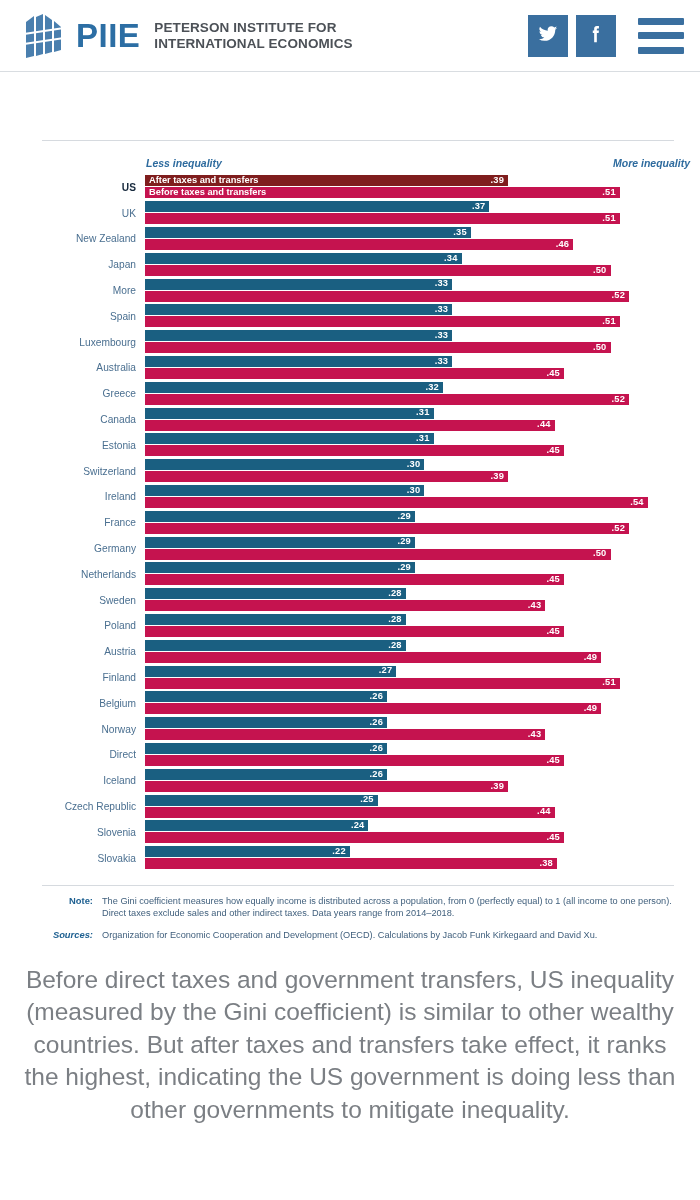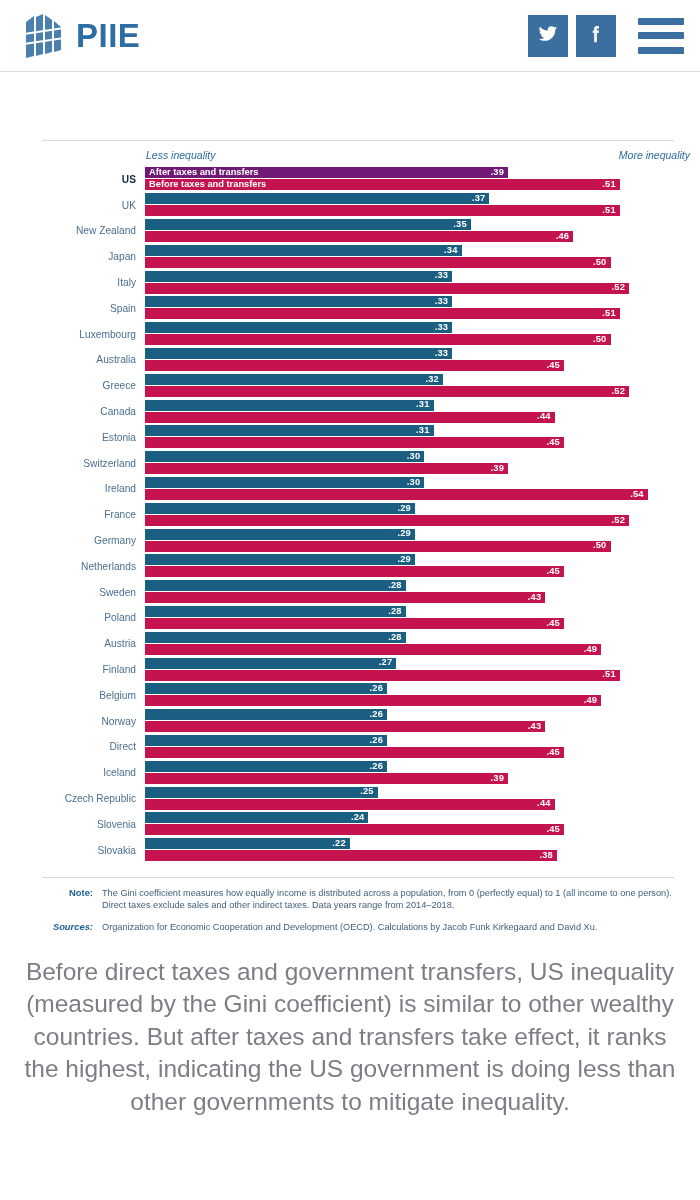--- a/index.html
+++ b/index.html
@@ -76,21 +76,22 @@
     font-size: 12.6px;
     font-weight: bold;
     line-height: 1.42;
     padding: 13px 30px 0 44px;
     letter-spacing: 0.05px;
   }
 
   .axis-labels {
     position: relative;
     height: 16px;
-    margin-top: 8px;
+    margin-top: 16px;
+    font-weight: bold;
   }
   .axis-less, .axis-more {
     position: absolute;
     font-size: 10.5px;
     font-style: italic;
     color: #2e6b9e;
     top: 0;
   }
   .axis-less { left: 146px; }
   .axis-more { right: 10px; }
@@ -116,21 +117,21 @@
   .bars { position: absolute; left: 145px; right: 0; top: 0; height: 100%; }
   .bar {
     position: absolute;
     height: 11px;
     display: flex;
     align-items: center;
     justify-content: flex-end;
   }
   .bar.after  { top: 1.4px;  background: #1a5f81; }
   .bar.before { top: 13.4px; background: #c5134f; }
-  .row.us .bar.after { background: #701a75; }
+  .row.us .bar.after { background: #7f1d1d; }
   .bar .val {
     font-size: 9.3px;
     font-weight: bold;
     color: #ffffff;
     padding-right: 4px;
     letter-spacing: 0.2px;
     line-height: 1;
   }
   .bar .legend-inline {
     position: absolute;
@@ -185,20 +186,24 @@
           <polygon points="23,3 30,8 30,40 23,42"></polygon>
           <polygon points="32,9 39,15 39,38 32,40"></polygon>
         </g>
         <g stroke="#ffffff" stroke-width="2" fill="none">
           <line x1="2" y1="22" x2="42" y2="16"></line>
           <line x1="2" y1="32" x2="42" y2="26"></line>
         </g>
       </svg>
     </span>
     <span class="brand-piie">PIIE</span>
+    <span class="brand-full">
+      <span>PETERSON INSTITUTE FOR</span><br>
+      <span>INTERNATIONAL ECONOMICS</span>
+    </span>
   </div>
 
   <div class="header-right">
     <div class="social-btn">
       <span>
         <svg width="22" height="20" viewBox="0 0 24 24">
             <path d="M23 4.9a9 9 0 0 1-2.6.7 4.5 4.5 0 0 0 2-2.5 9 9 0 0 1-2.9 1.1A4.5 4.5 0 0 0 11.7 8a12.8 12.8 0 0 1-9.3-4.7 4.5 4.5 0 0 0 1.4 6 4.4 4.4 0 0 1-2-.6 4.5 4.5 0 0 0 3.6 4.4 4.5 4.5 0 0 1-2 .1 4.5 4.5 0 0 0 4.2 3.1A9 9 0 0 1 1 18.2a12.7 12.7 0 0 0 6.9 2c8.3 0 12.8-6.9 12.8-12.8v-.6A9 9 0 0 0 23 4.9z"></path>
           </svg>
       </span>
     </div>
@@ -266,21 +271,21 @@
         <div class="bars">
           <div class="bar after" style="width: 316.54px;">
             <span class="val">.34</span>
           </div>
           <div class="bar before" style="width: 465.5px;">
             <span class="val">.50</span>
           </div>
         </div>
       </div>
       <div class="row">
-        <div class="row-label">Italy</div>
+        <div class="row-label">More</div>
         <div class="bars">
           <div class="bar after" style="width: 307.23px;">
             <span class="val">.33</span>
           </div>
           <div class="bar before" style="width: 484.12px;">
             <span class="val">.52</span>
           </div>
         </div>
       </div>
       <div class="row">

